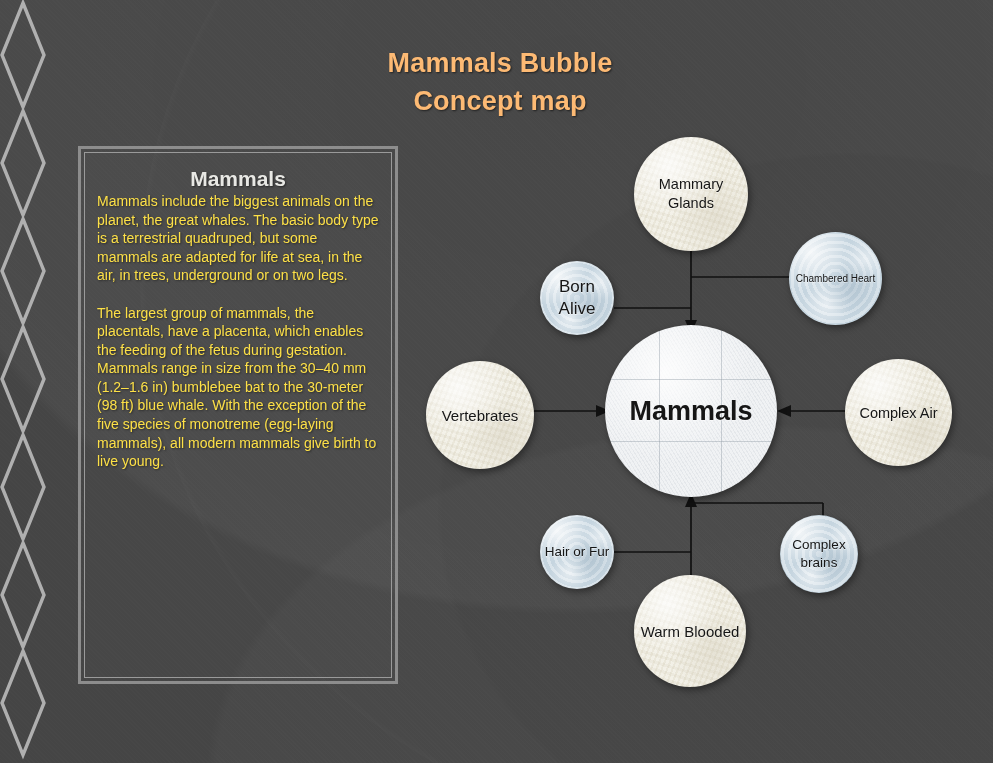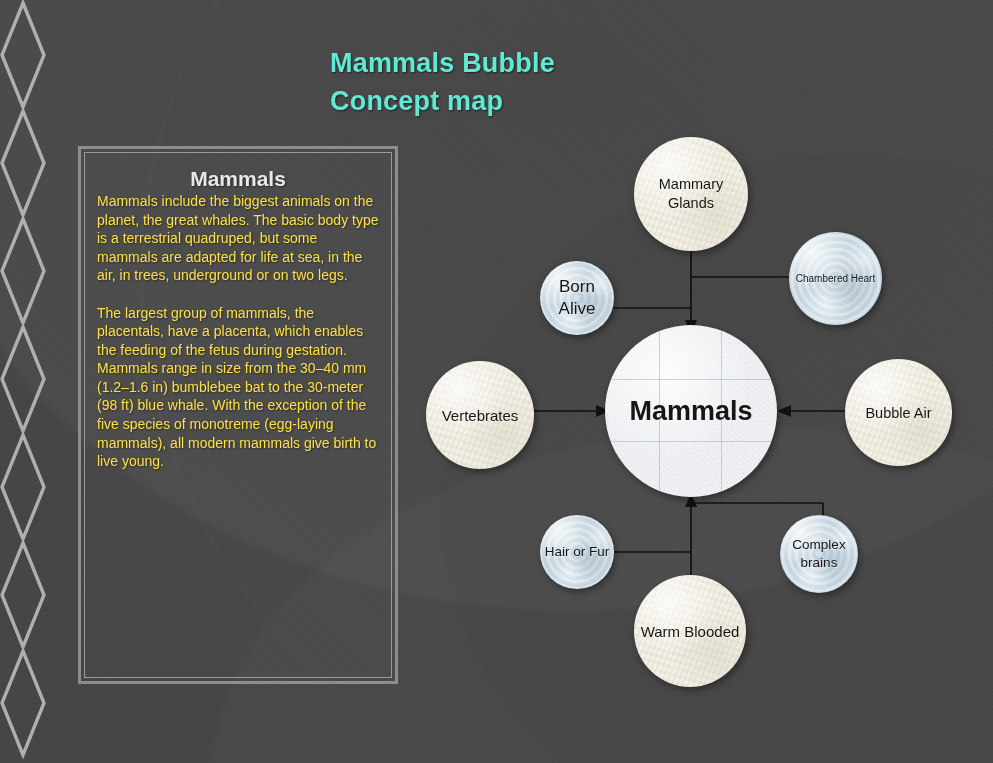--- a/index.html
+++ b/index.html
@@ -50,22 +50,22 @@
   }
 
   
   .ribbon { position: absolute; left: 0; top: 0; width: 60px; height: 763px; }
 
   
   .title {
     position: absolute;
     left: 330px; top: 44px;
     width: 340px;
-    text-align: left;
-    color: #5eead4;
+    text-align: center;
+    color: #fdba74;
     font-size: 27px;
     font-weight: bold;
     line-height: 1.42;
     letter-spacing: 0.2px;
     text-shadow: 1px 1px 2px rgba(0,0,0,0.55);
   }
 
   
   .panel {
     position: absolute;
@@ -224,21 +224,21 @@
 
   <div class="bubble fill-blue" style="left:540px; top:261px; width:74px; height:74px; font-size:17px; line-height:1.32;">
     <span>Born Alive</span>
   </div>
 
   <div class="bubble fill-cream" style="left:426px; top:361px; width:108px; height:108px; font-size:15px;">
     <span>Vertebrates</span>
   </div>
 
   <div class="bubble fill-cream" style="left:845px; top:359px; width:107px; height:107px; font-size:14.5px;">
-    <span>Bubble Air</span>
+    <span>Complex Air</span>
   </div>
 
   <div class="bubble fill-blue" style="left:540px; top:515px; width:74px; height:74px; font-size:13.5px; line-height:1.32;">
     <span>Hair or Fur</span>
   </div>
 
   <div class="bubble fill-cream" style="left:634px; top:575px; width:112px; height:112px; font-size:15px;">
     <span>Warm Blooded</span>
   </div>
 

